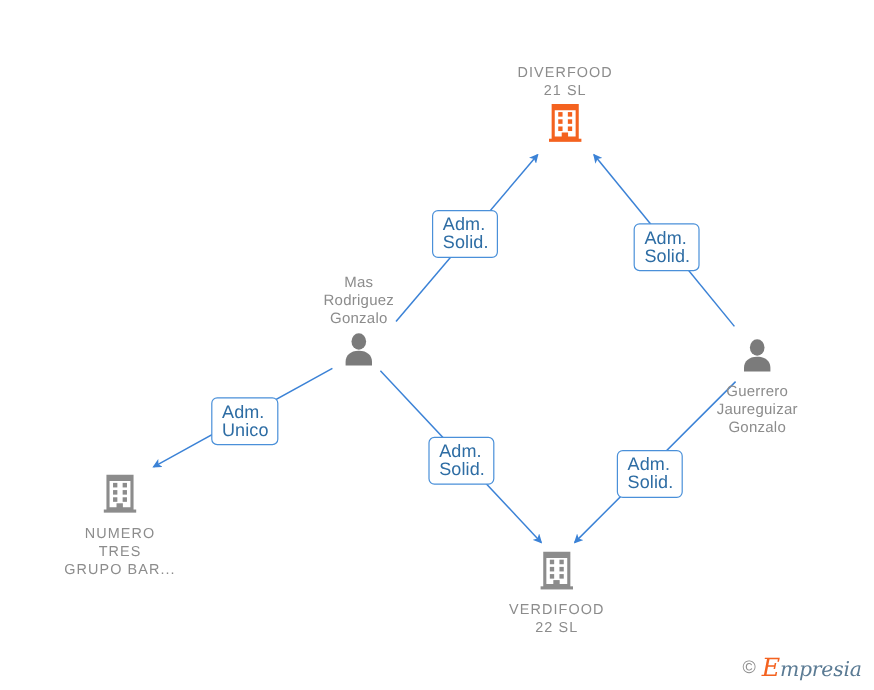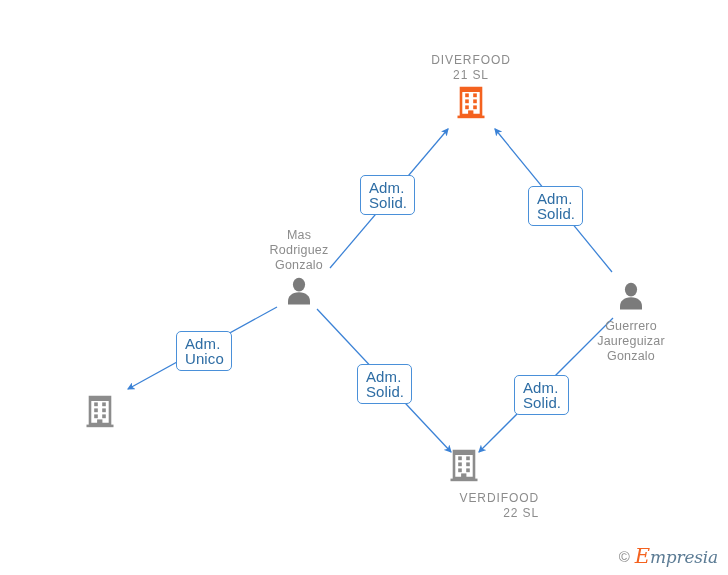--- a/index.html
+++ b/index.html
@@ -170,22 +170,25 @@
             <rect x="9.2" y="7.4" width="3.6" height="3.8"></rect>
             <rect x="17.2" y="7.4" width="3.6" height="3.8"></rect>
             <rect x="9.2" y="13.4" width="3.6" height="3.8"></rect>
             <rect x="17.2" y="13.4" width="3.6" height="3.8"></rect>
             <rect x="9.2" y="19.4" width="3.6" height="3.8"></rect>
             <rect x="17.2" y="19.4" width="3.6" height="3.8"></rect>
             <rect x="12.1" y="24.4" width="5.3" height="6.2"></rect>
             <rect x="1.5" y="29.6" width="27" height="2.6"></rect>
           </g>
         </svg>
-      </div>
-      <div class="node node-company node-below" style="left: 464px; top: 449px; text-align: right;">
+        <div class="node-label">NUMERO
+TRES
+GRUPO BAR...</div>
+      </div>
+      <div class="node node-company node-below" style="left: 464px; top: 459px;">
         <svg width="30" height="34" viewBox="0 0 30 34" class="node-icon">
           <g fill="#8c8c8c">
             <path d="M5 2 h20 v27 h-20 z M5 2 h20 v2.6 h-20 z" fill="none" stroke="#8c8c8c" stroke-width="2.6"></path>
             <rect x="9.2" y="7.4" width="3.6" height="3.8"></rect>
             <rect x="17.2" y="7.4" width="3.6" height="3.8"></rect>
             <rect x="9.2" y="13.4" width="3.6" height="3.8"></rect>
             <rect x="17.2" y="13.4" width="3.6" height="3.8"></rect>
             <rect x="9.2" y="19.4" width="3.6" height="3.8"></rect>
             <rect x="17.2" y="19.4" width="3.6" height="3.8"></rect>
             <rect x="12.1" y="24.4" width="5.3" height="6.2"></rect>

